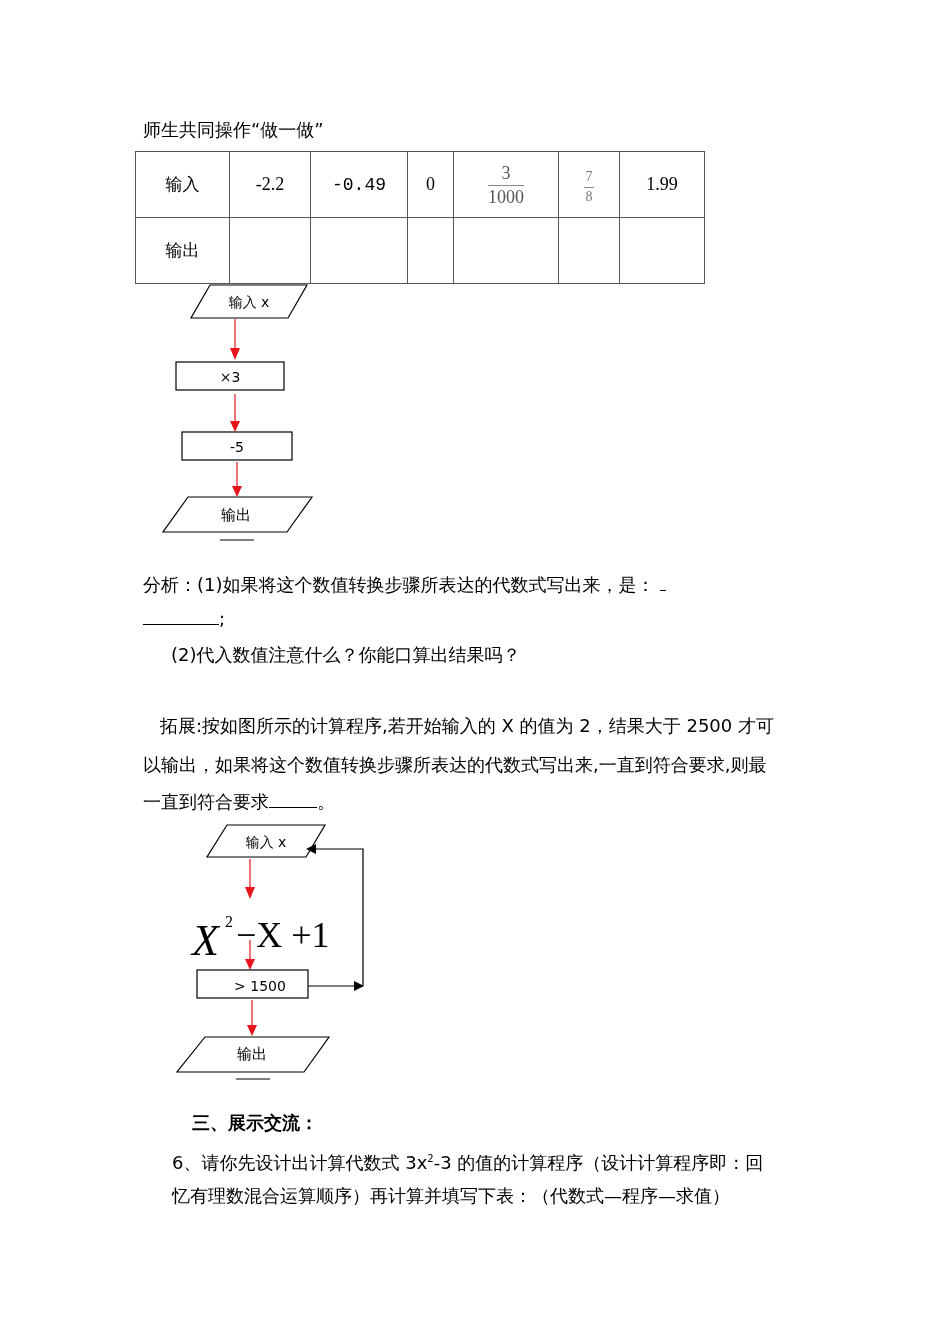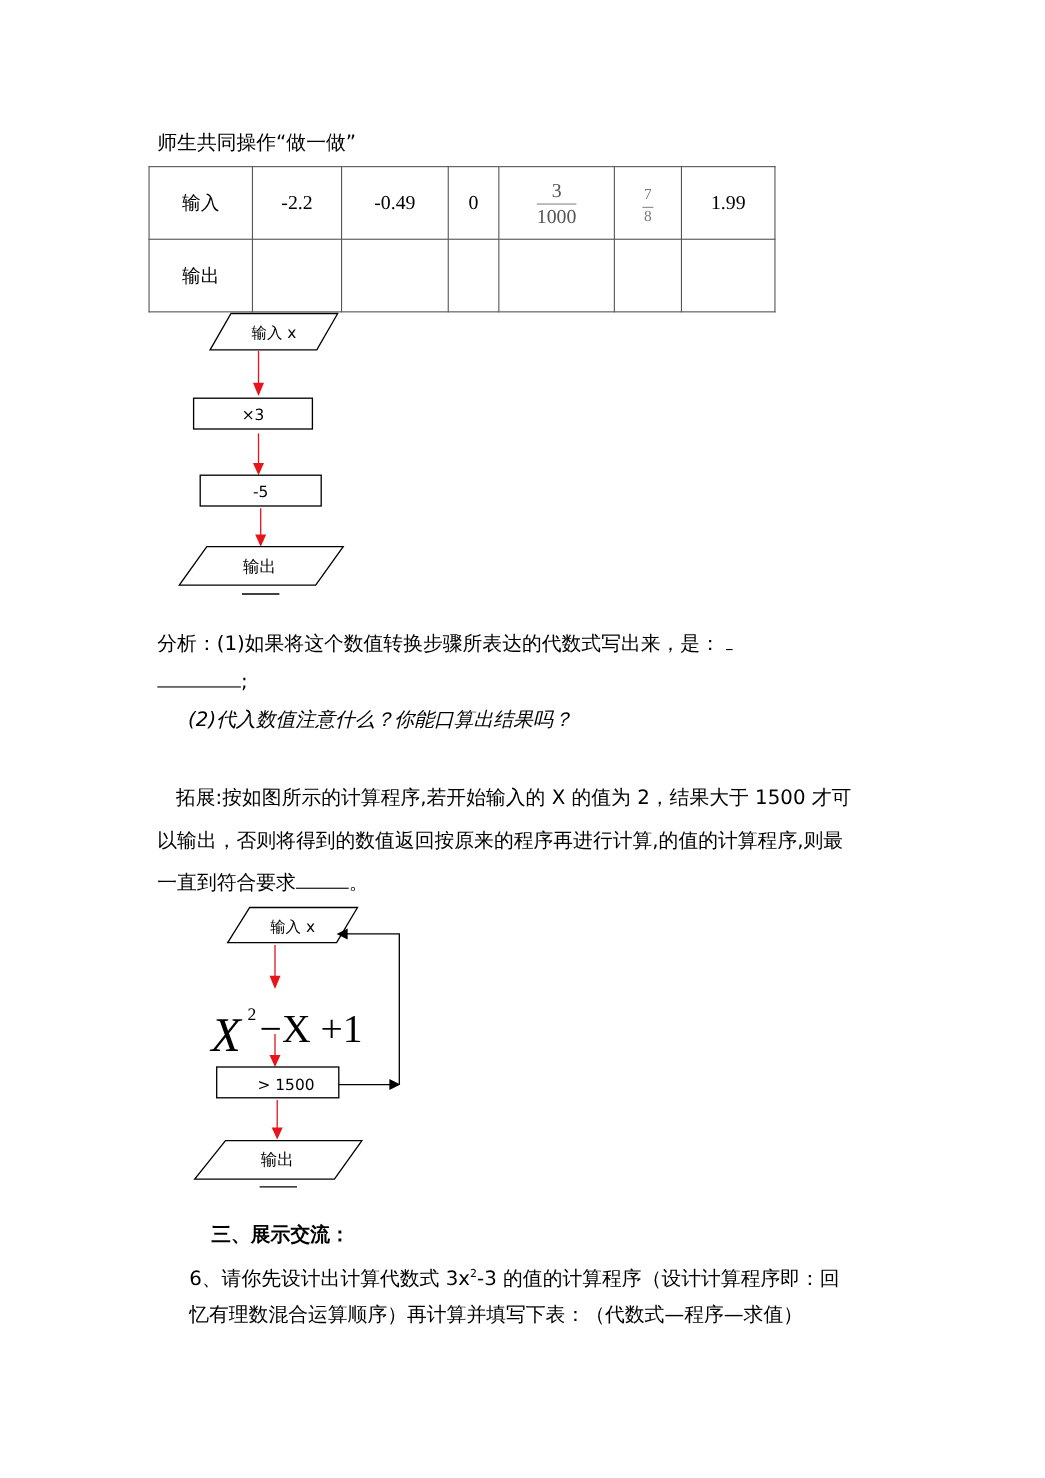--- a/index.html
+++ b/index.html
@@ -22,21 +22,21 @@
 </head>
 <body>
 
 <div class="abs txt" style="left:143px; top:120px;">师生共同操作“做一做”</div>
 
 <table class="io">
   <tbody>
       <tr style="height:66px;">
     <td class="hdr" style="width:93px;">输入</td>
     <td style="width:80px;">-2.2</td>
-    <td style="width:96px;">-0.49</td>
+    <td style="width:96px;font-family:Liberation Mono, monospace;">-0.49</td>
     <td style="width:45px;">0</td>
     <td style="width:104px;">
       <span class="frac">
         <span>3</span>
         <span class="bar"></span>
         <span>1000</span>
       </span>
     </td>
     <td style="width:60px;">
       <span class="frac small">
@@ -90,24 +90,24 @@
   <line x1="70" y1="260" x2="104" y2="260" stroke="#000" stroke-width="1.2"></line>
 </svg>
 
 <div class="abs txt" style="left:143px; top:574px;">
   <span>分析：(1)如果将这个数值转换步骤所表达的代数式写出来，是：</span>
   <span class="blank" style="width:6px;"></span>
 </div>
 <div class="abs txt" style="left:143px; top:608px;">
   <span class="blank" style="width:76px;"></span><span>;</span>
 </div>
-<div class="abs txt" style="left:171px; top:645px;font-style:italic;">(2)代入数值注意什么？你能口算出结果吗？</div>
+<div class="abs txt" style="left:171px; top:645px;">(2)代入数值注意什么？你能口算出结果吗？</div>
 
-<div class="abs txt" style="left:160px; top:716px;">拓展:按如图所示的计算程序,若开始输入的 X 的值为 2，结果大于 1500 才可</div>
-<div class="abs txt" style="left:143px; top:755px;">以输出，否则将得到的数值返回按原来的程序再进行计算,的值的计算程序,则最</div>
+<div class="abs txt" style="left:160px; top:716px;">拓展:按如图所示的计算程序,若开始输入的 X 的值为 2，结果大于 2500 才可</div>
+<div class="abs txt" style="left:143px; top:755px;">以输出，如果将这个数值转换步骤所表达的代数式写出来,一直到符合要求,则最</div>
 <div class="abs txt" style="left:143px; top:791px;">
   <span>一直到符合要求</span><span class="blank" style="width:48px;"></span><span>。</span>
 </div>
 
 <svg class="abs" style="left:170px; top:815px;" width="210" height="270" viewBox="0 0 210 270">
   <g>
     <polygon points="57,10 155,10 136,42 37,42" fill="#fff" stroke="#000" stroke-width="1.2"></polygon>
     <text x="96" y="32" font-size="14" text-anchor="middle">输入 x</text>
   </g>
   <line x1="80" y1="44" x2="80" y2="80" stroke="#e8141c" stroke-width="1.2"></line>

